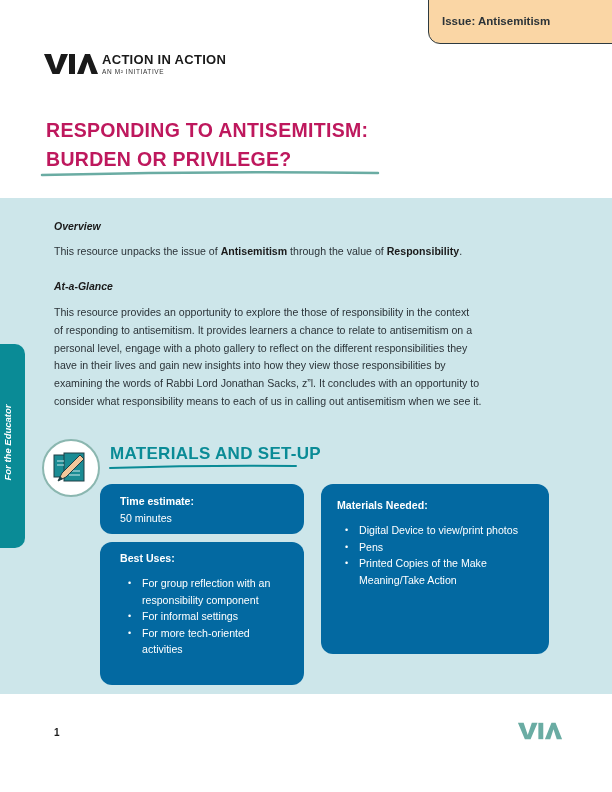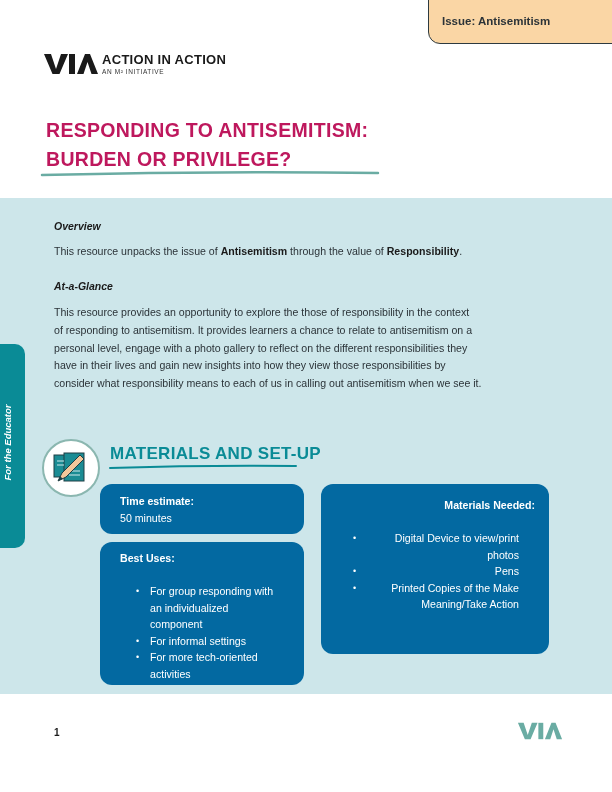--- a/index.html
+++ b/index.html
@@ -58,21 +58,21 @@
   .mat-heading {
     position:absolute; left:110px; top:444px; font-size:17px; font-weight:bold; color:#0a8b96; letter-spacing:0.3px;
   }
   .mat-underline { position:absolute; left:108px; top:464px; width:190px; height:6px; }
 
   .card {
     position:absolute; background:#0369a1; border-radius:12px; color:#ffffff; box-sizing:border-box;
   }
   .card-title { font-size:10.6px; font-weight:bold; line-height:17px; }
   .card-text { font-size:10.6px; line-height:17px; }
-  .card ul { margin:16px; padding:0 0 0 14px; list-style:none; }
+  .card ul { margin:8px; padding:0 0 0 14px; list-style:none; }
   .card li { position:relative; font-size:10.6px; line-height:16.5px; padding-left:0; }
   .card li::before { content:"\2022"; position:absolute; left:-14px; font-size:9px; }
 
   .page-num { position:absolute; left:54px; top:727px; font-size:10px; font-weight:bold; color:#1a1a1a; }
   .footer-logo { position:absolute; left:517px; top:722px; width:46px; height:18px; }
 </style>
 </head>
 <body>
 
 <div class="issue-tab">
@@ -105,20 +105,21 @@
 <div class="para" style="top:243px;">
   <span>This resource unpacks the issue of </span><b>Antisemitism</b><span> through the value of </span><b>Responsibility</b><span>.</span>
 </div>
 
 <div class="section-label" style="top:280px;">At-a-Glance</div>
 <div class="para" style="top:304px;">
   <div>This resource provides an opportunity to explore the those of responsibility in the context</div>
   <div>of responding to antisemitism. It provides learners a chance to relate to antisemitism on a</div>
   <div>personal level, engage with a photo gallery to reflect on the different responsibilities they</div>
   <div>have in their lives and gain new insights into how they view those responsibilities by</div>
+  <div>examining the words of Rabbi Lord Jonathan Sacks, z”l. It concludes with an opportunity to</div>
   <div>consider what responsibility means to each of us in calling out antisemitism when we see it.</div>
 </div>
 
 <div class="educator-tab">
   <span>For the Educator</span>
 </div>
 
 <div class="mat-icon">
   <svg width="38" height="34" viewBox="0 0 38 34">
     <rect x="2" y="4" width="16" height="22" fill="#1b8c94" stroke="#1f3e44" stroke-width="1"></rect>
@@ -137,27 +138,27 @@
 </svg>
 
 <div class="card" style="left:100px; top:484px; width:204px; height:50px; padding:9px 0 0 20px;">
   <div class="card-title">Time estimate:</div>
   <div class="card-text">50 minutes</div>
 </div>
 
 <div class="card" style="left:100px; top:542px; width:204px; height:143px; padding:8px 10px 0 20px;">
   <div class="card-title">Best Uses:</div>
   <ul>
-    <li>For group responding with an individualized component</li>
+    <li>For group reflection with an responsibility component</li>
     <li>For informal settings</li>
     <li>For more tech-oriented activities</li>
   </ul>
 </div>
 
-<div class="card" style="left:321px; top:484px; width:228px; height:170px; padding:13px 14px 0 16px;text-align:right;">
+<div class="card" style="left:321px; top:484px; width:228px; height:170px; padding:13px 14px 0 16px;">
   <div class="card-title">Materials Needed:</div>
   <ul>
     <li>Digital Device to view/print photos</li>
     <li>Pens</li>
     <li>Printed Copies of the Make Meaning/Take Action</li>
   </ul>
 </div>
 
 <div class="page-num">1</div>
 <svg class="footer-logo" viewBox="0 0 54 22">

